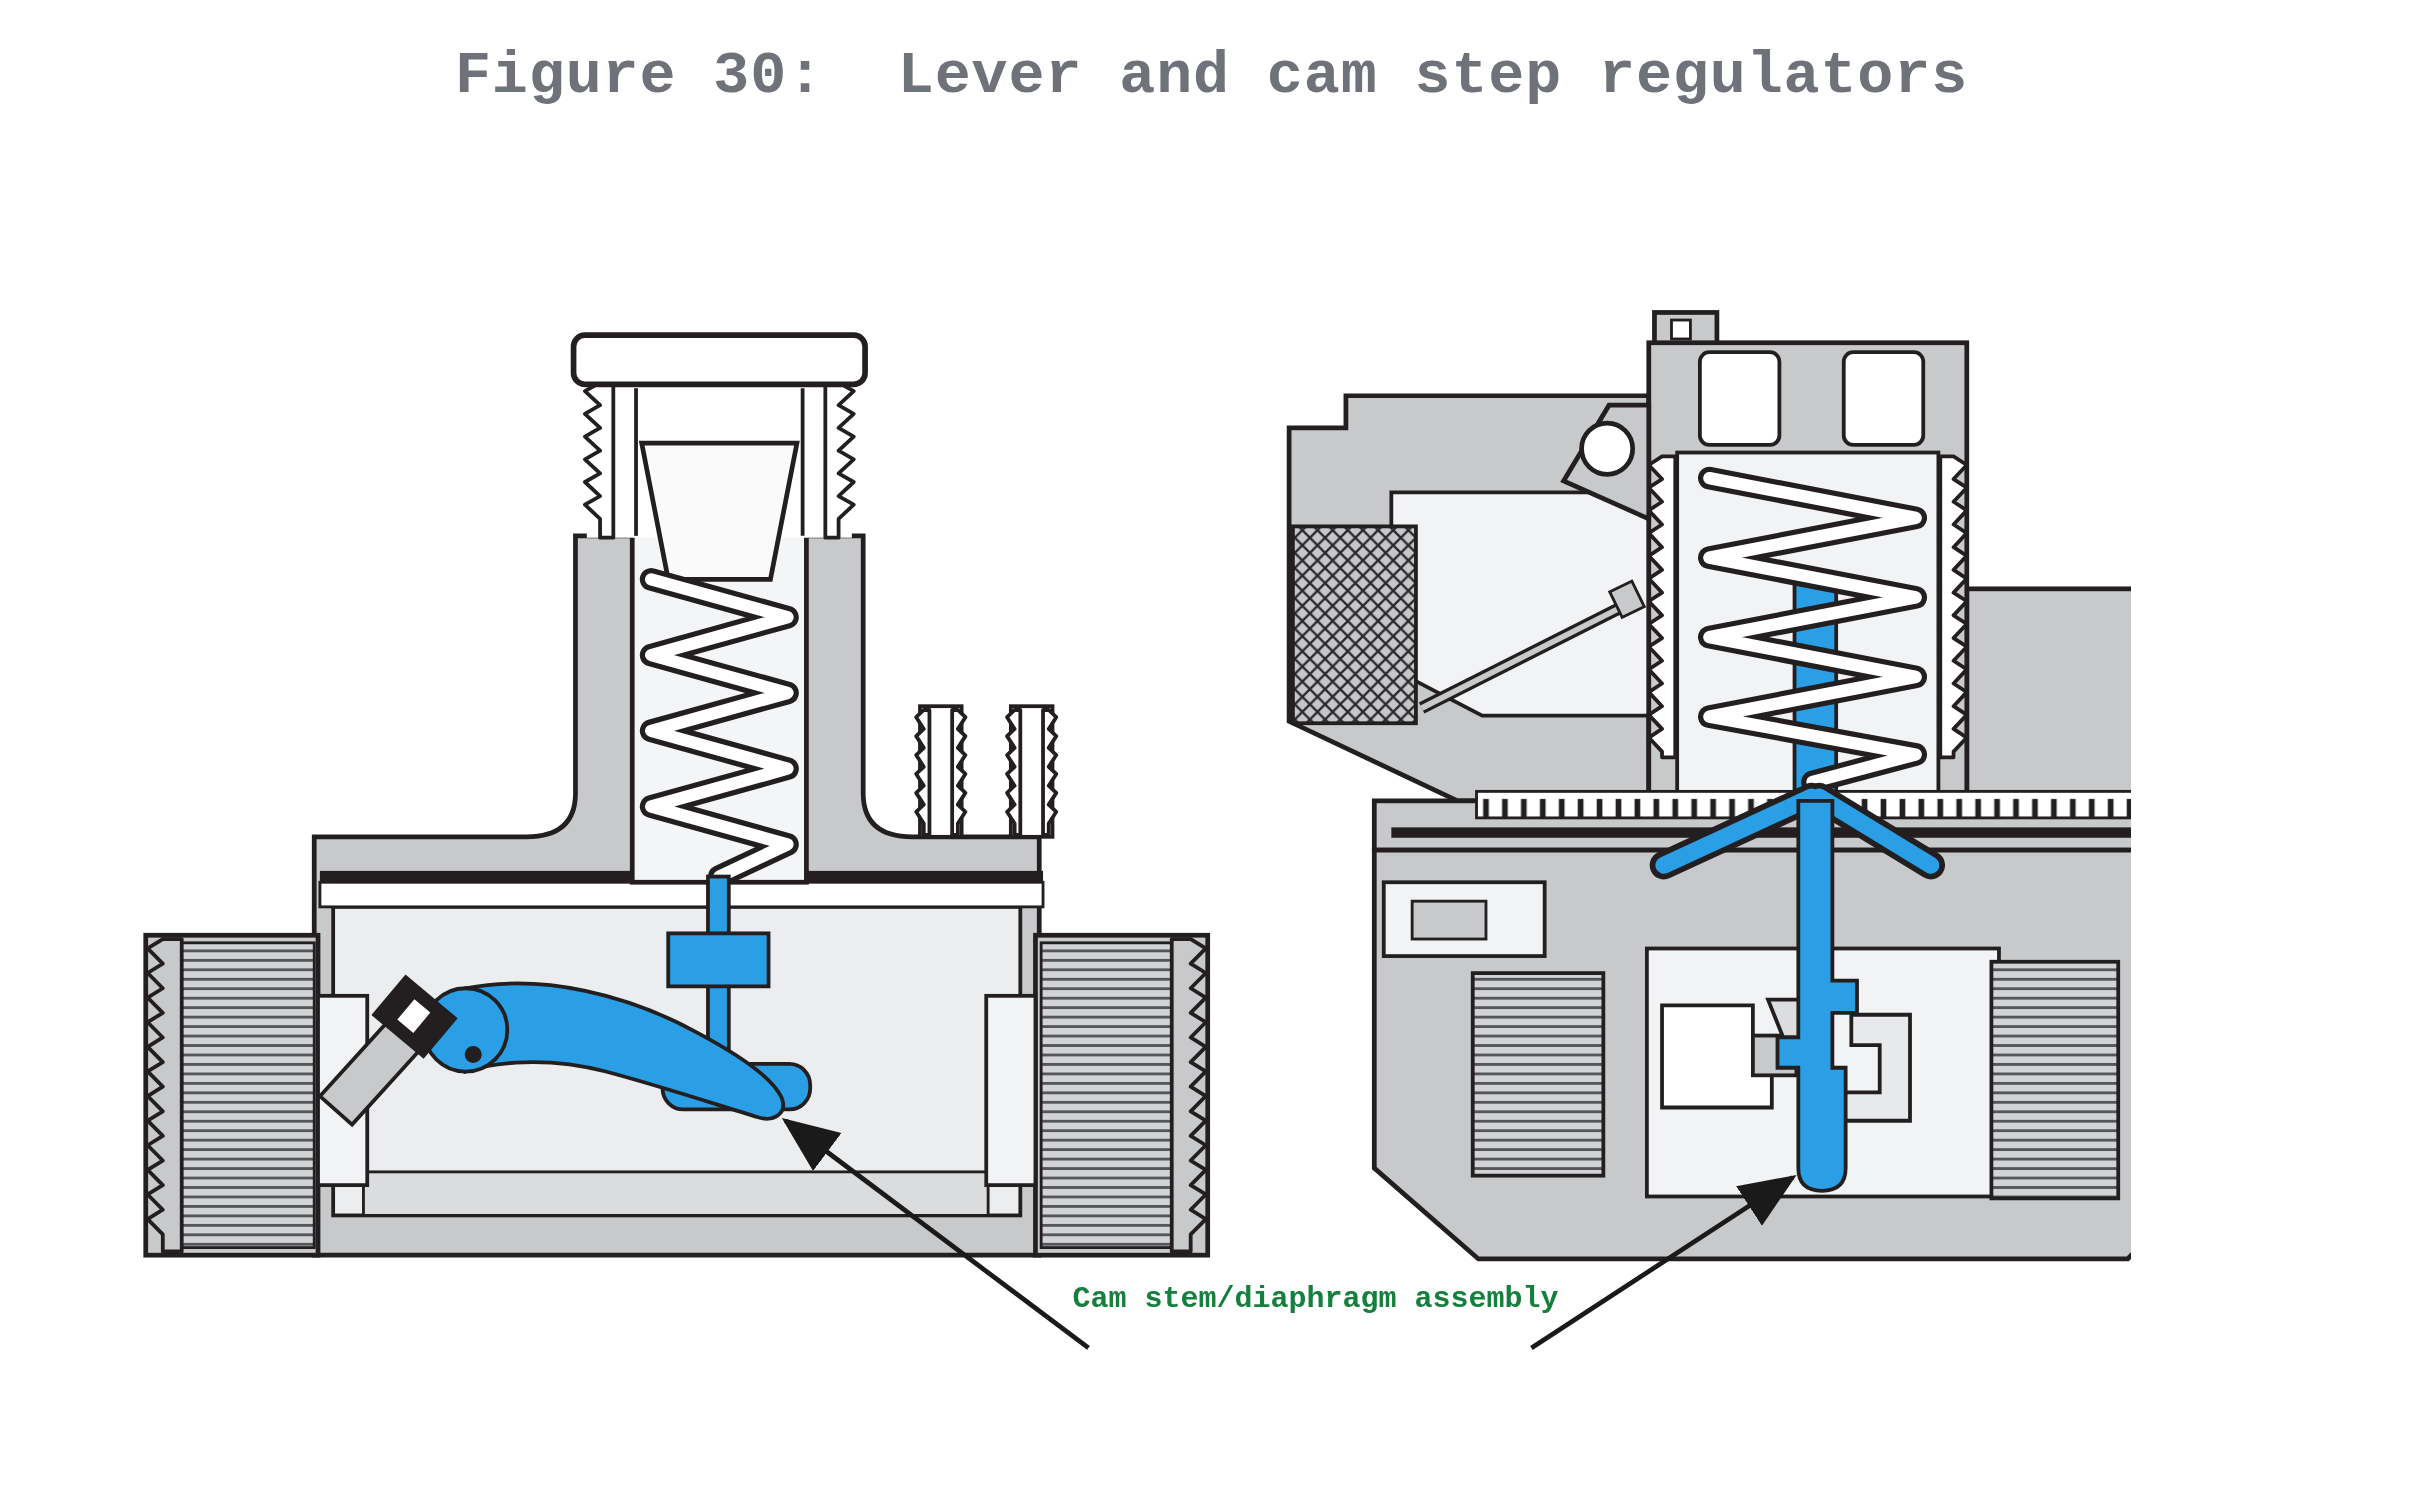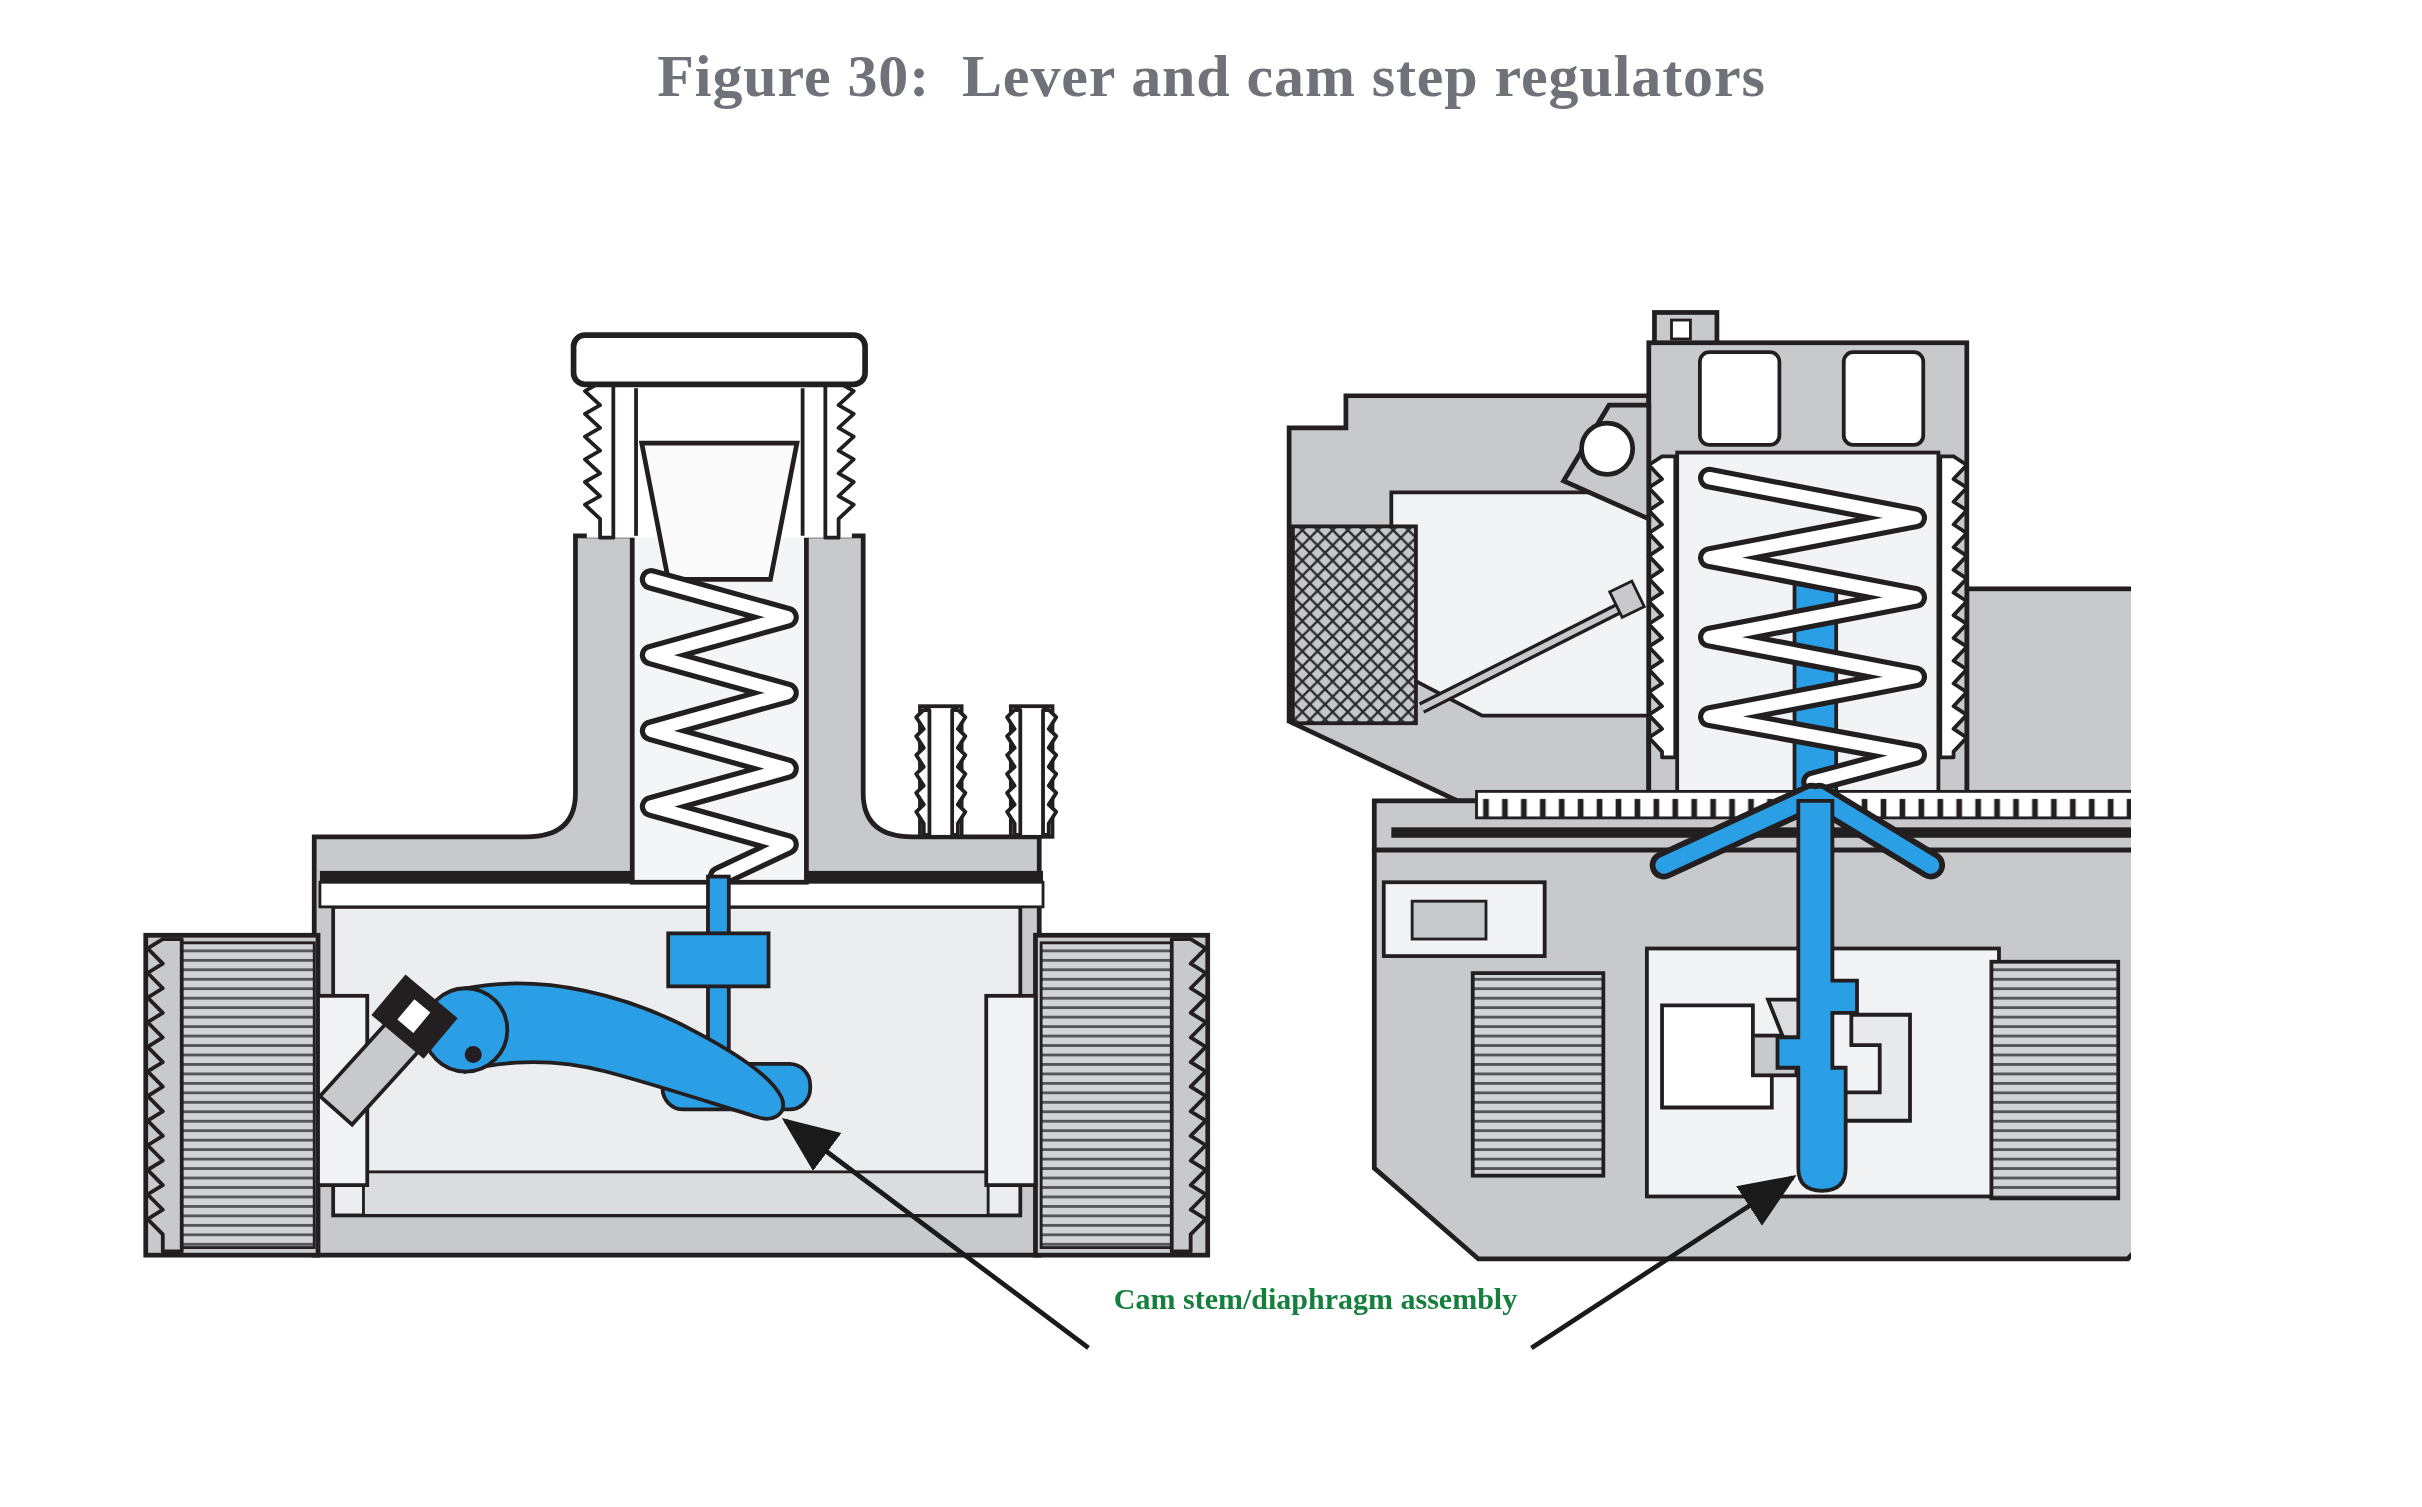--- a/index.html
+++ b/index.html
@@ -1,17 +1,17 @@
 <!DOCTYPE html>
 <html style="font-size:15px"><head>
 <meta charset="utf-8">
 <style>
   html,body{margin:0;padding:0;background:#fff;}
   #canvas{position:relative;width:2131px;height:1508px;background:#fff;overflow:hidden;
-          font-family:Liberation Serif, serif;}
+          font-family:Liberation Mono, monospace;}
   #diagram-svg{position:absolute;left:0;top:0;}
   .title{position:absolute;top:42px;left:0;width:2423px;text-align:center;
          font-weight:700;font-size:60px;color:#6F7379;letter-spacing:0.9px;white-space:pre-wrap;}
   .callout{position:absolute;top:1282px;left:956px;width:719px;text-align:center;
            font-weight:700;font-size:30px;color:#15803d;}
   .gray{fill:#C8C9CB;stroke:#231F20;stroke-width:5;}
   .lightcav{fill:#F2F3F4;stroke:#231F20;stroke-width:4;}
   .saw-white{fill:#FFFFFF;stroke:#231F20;stroke-width:4;stroke-linejoin:round;}
   .saw-gray{fill:#C8C9CB;stroke:#231F20;stroke-width:4;stroke-linejoin:round;}
   .spring-black{fill:none;stroke:#231F20;stroke-width:24;stroke-linejoin:round;stroke-linecap:round;}

